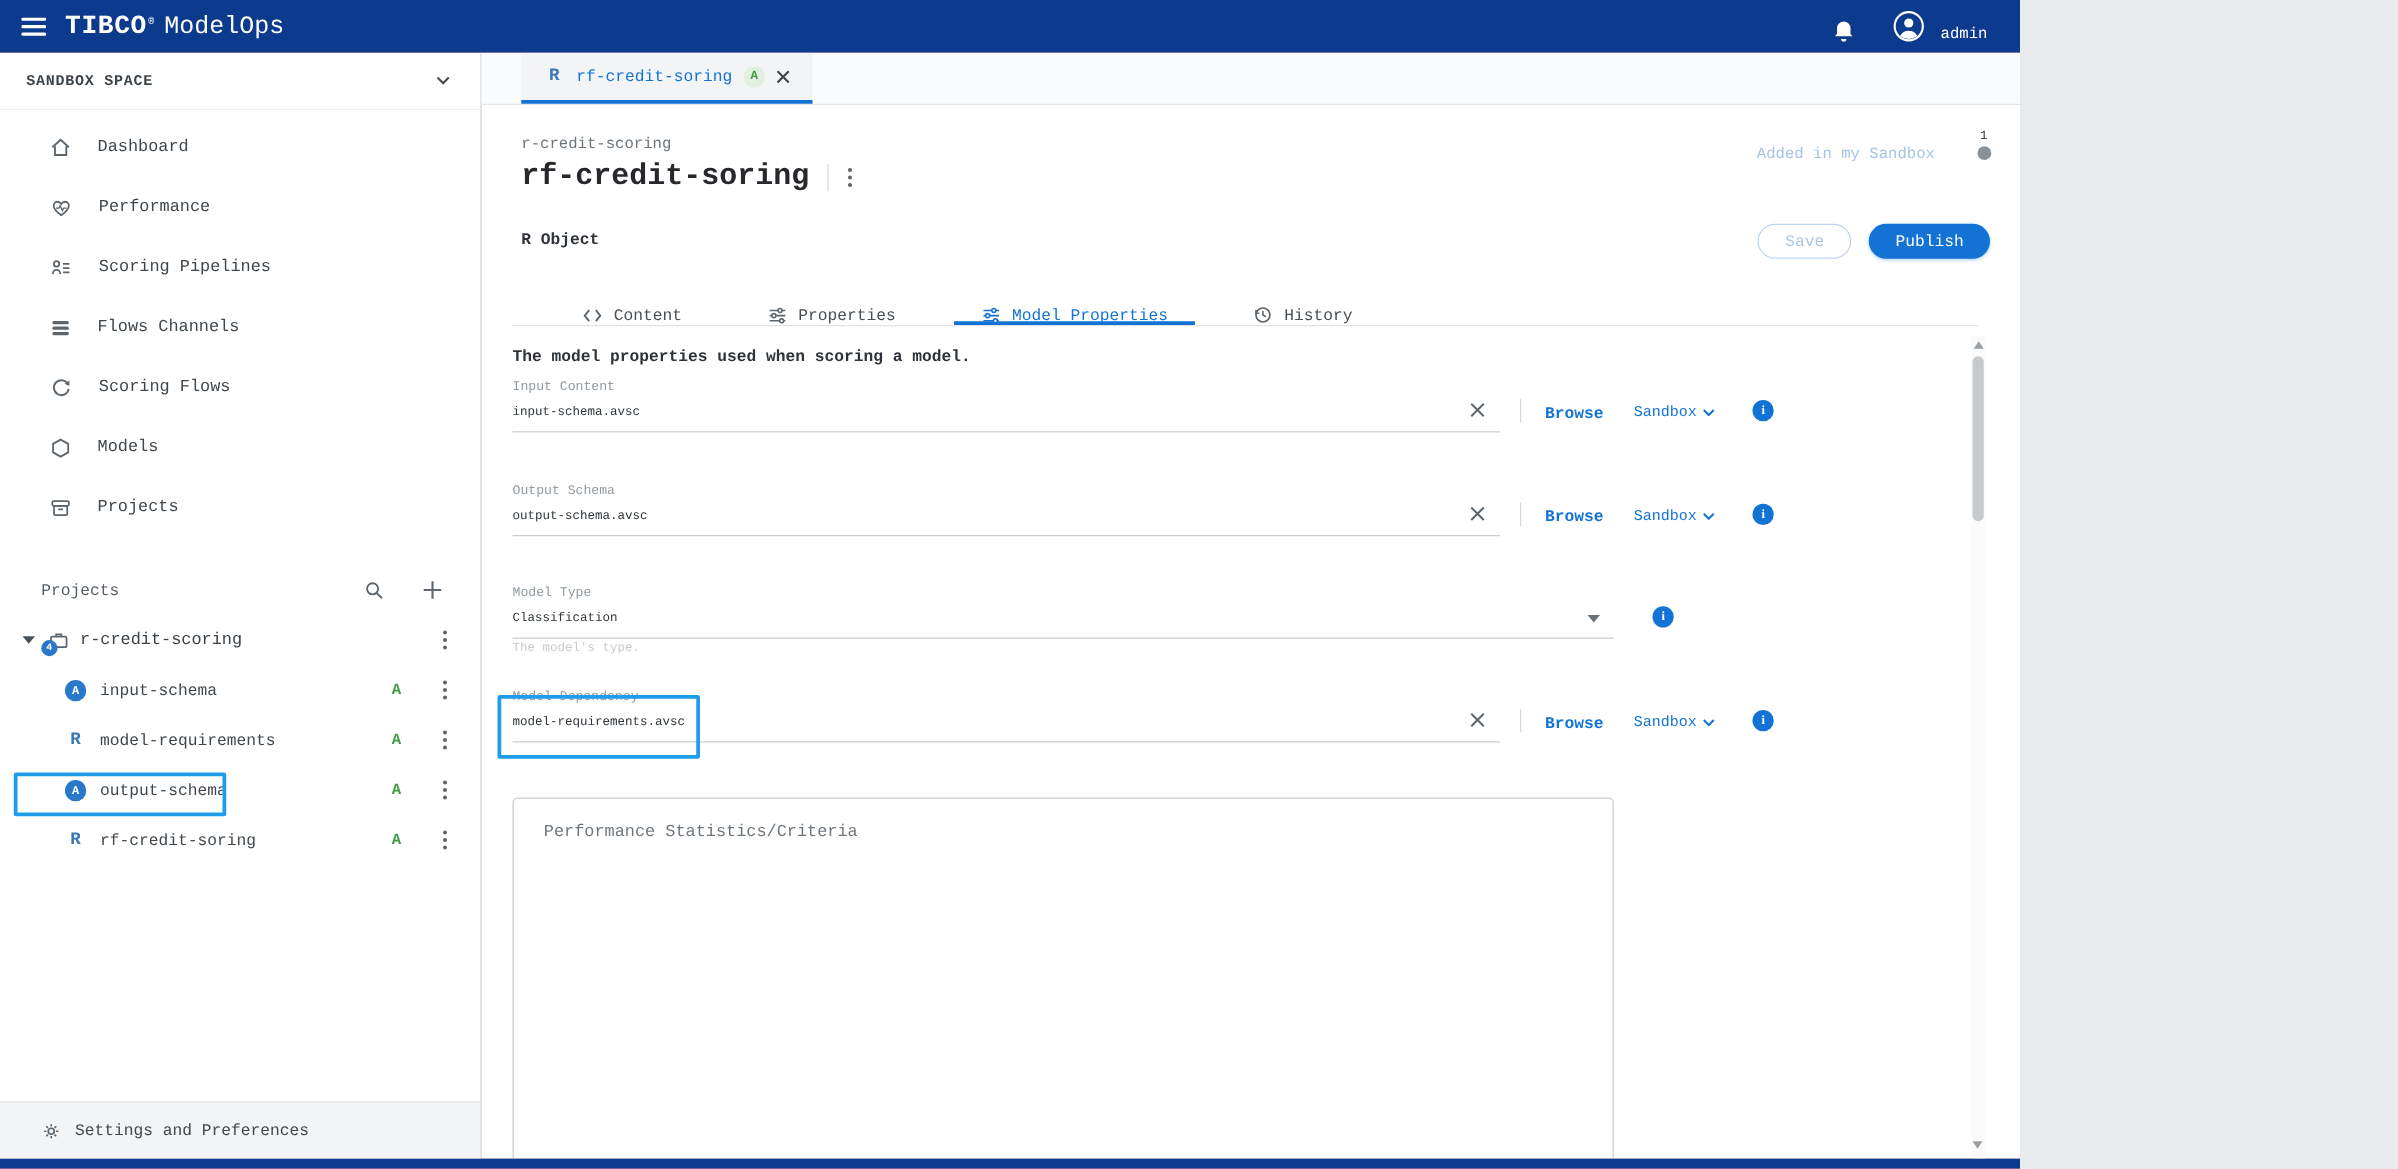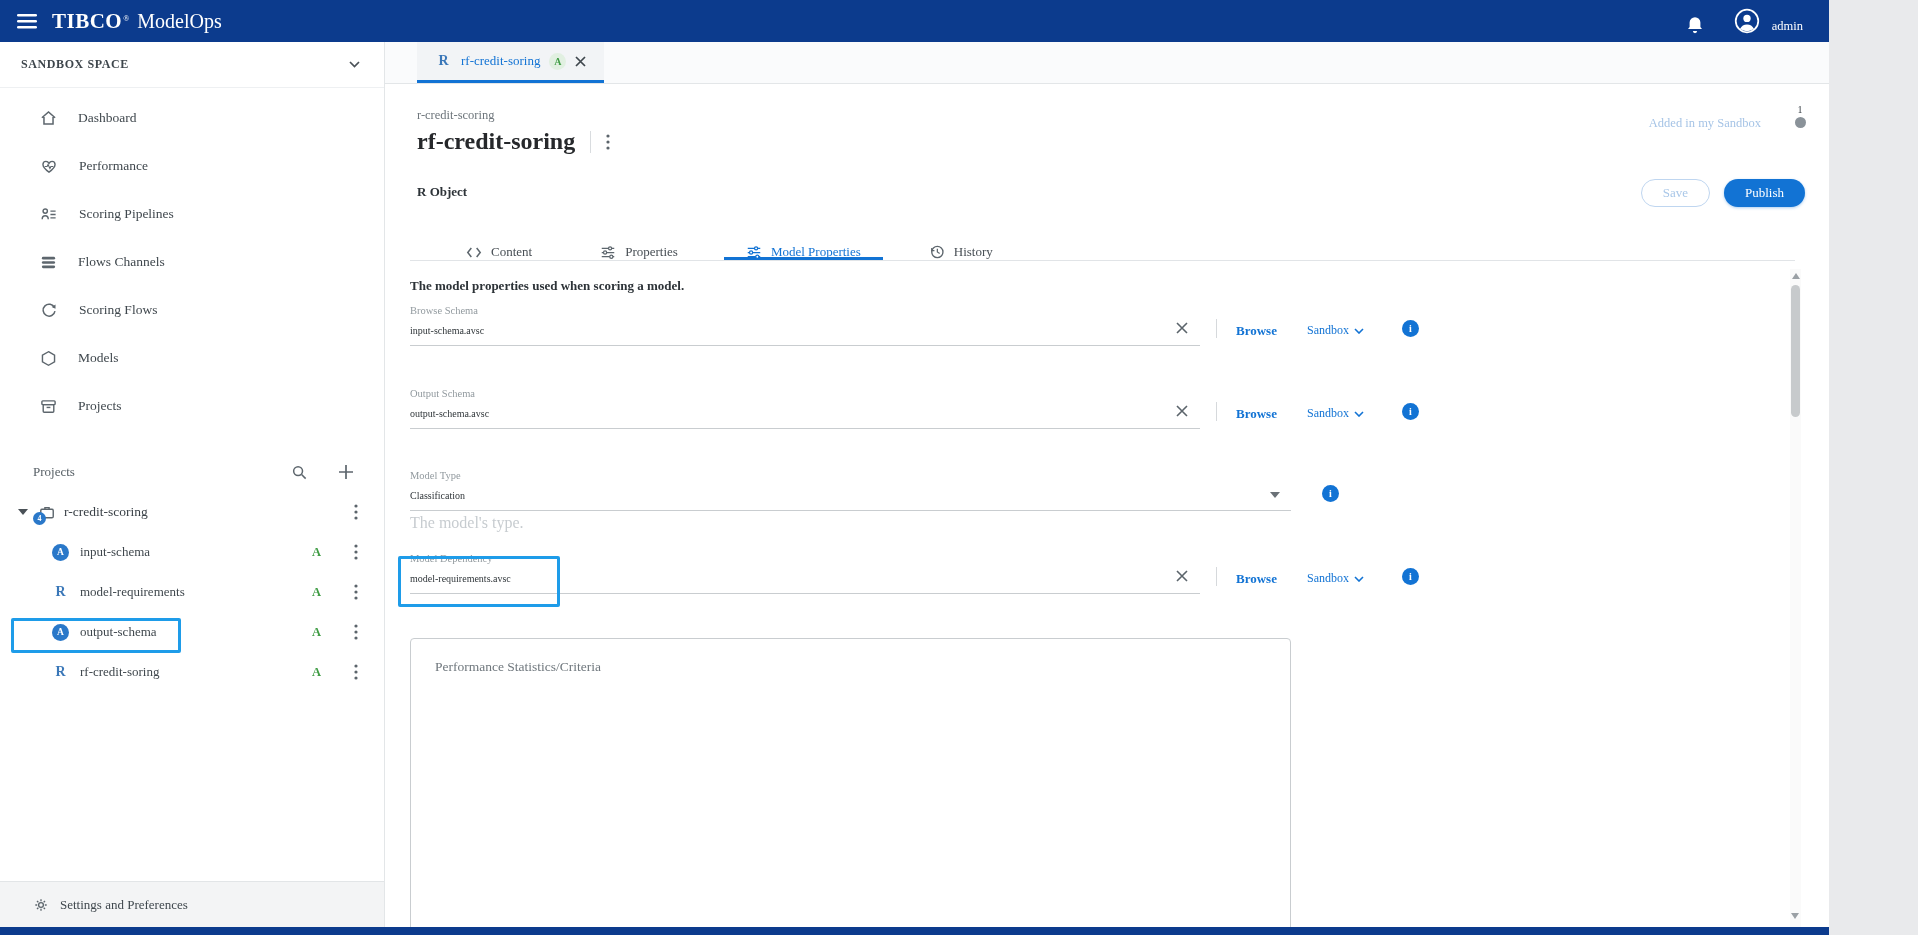--- a/index.html
+++ b/index.html
@@ -1,18 +1,18 @@
 <!DOCTYPE html>
 <html><head>
 <meta charset="utf-8">
 <style>
   html,body{margin:0;padding:0;background:#e9eaec;}
   *{box-sizing:border-box;}
-  .app{position:relative;width:1829px;height:935px;background:#be185d;overflow:hidden;
-       font-family:Liberation Serif, serif;color:#3a4147;}
+  .app{position:relative;width:1616px;height:935px;background:#be185d;overflow:hidden;
+       font-family:Liberation Mono, monospace;color:#3a4147;}
   :root{
     --navy:#0c3b8d; --blue:#1273d4; --annot:#1e9ce9; --icon:#5d666d;
     --line:#e3e6e8; --underline:#c9cdd0; --green:#3f9c44;
   }
   svg{display:block;}
 
   
   .topbar{position:absolute;top:0;left:0;right:0;height:42px;background:var(--navy);
           display:flex;align-items:center;color:#fff;z-index:40;}
   .hamburger{margin-left:17px;cursor:pointer;color:#fff;}
@@ -100,21 +100,21 @@
   .ctl-divider{position:absolute;left:806px;top:14px;width:1px;height:19px;background:#d6d9dc;}
   .browse{position:absolute;left:826px;top:18px;color:var(--blue);font-size:13px;font-weight:600;cursor:pointer;}
   .sandbox{position:absolute;left:897px;top:18px;color:var(--blue);font-size:12px;display:flex;
            align-items:center;gap:5px;cursor:pointer;}
   .info{position:absolute;left:992px;top:15px;width:17px;height:17px;border-radius:50%;
         background:var(--blue);color:#fff;cursor:pointer;display:flex;align-items:center;justify-content:center;}
   .info::after{content:"i";font-size:10px;font-weight:700;font-family:"Liberation Serif",serif;}
   .info-sel{left:912px;}
   .sel-caret{position:absolute;left:860px;top:22px;width:0;height:0;cursor:pointer;
              border-left:5px solid transparent;border-right:5px solid transparent;border-top:6px solid #6a7177;}
-  .fhelper{position:absolute;left:0;top:44px;font-size:16px;color:#c7ccd0;}
+  .fhelper{position:absolute;left:0;top:44px;font-size:10px;color:#c7ccd0;}
 
   .perf-box{position:absolute;left:25px;top:596px;width:881px;height:360px;
             border:1px solid #c9cdd0;border-radius:4px;}
   .perf-label{padding:20px 0 0 24px;font-size:13.5px;color:#6f777d;}
 
   .scrollbar{position:absolute;top:227px;bottom:0;right:28px;width:11px;background:#fafafa;}
   .sb-arrow{width:0;height:0;border-left:4px solid transparent;border-right:4px solid transparent;margin:4px auto;}
   .sb-up{border-bottom:6px solid #9aa0a5;}
   .sb-down{border-top:6px solid #9aa0a5;position:absolute;bottom:4px;left:1px;}
   .sb-thumb{position:absolute;top:16px;left:1px;width:9px;height:132px;border-radius:5px;background:#c7cacc;}
@@ -445,21 +445,21 @@
             </svg>
         </span>
         <span>History</span>
       </div>
     </div>
 
     <div class="desc">The model properties used when scoring a model.</div>
 
     <div class="frow" style="top:263px;">
       <div class="finner w-file">
-        <div class="flabel">Browse Schema</div>
+        <div class="flabel">Input Content</div>
         <div class="fvalue">input-schema.avsc</div>
       </div>
       <span class="x-btn">
         <svg width="12" height="12" viewBox="0 0 12 12">
             <path d="M1 1l10 10M11 1 1 11" stroke="currentColor" stroke-width="1.6"></path>
           </svg>
       </span>
       <span class="ctl-divider"></span>
       <span class="browse">Browse</span>
       <span class="sandbox">

